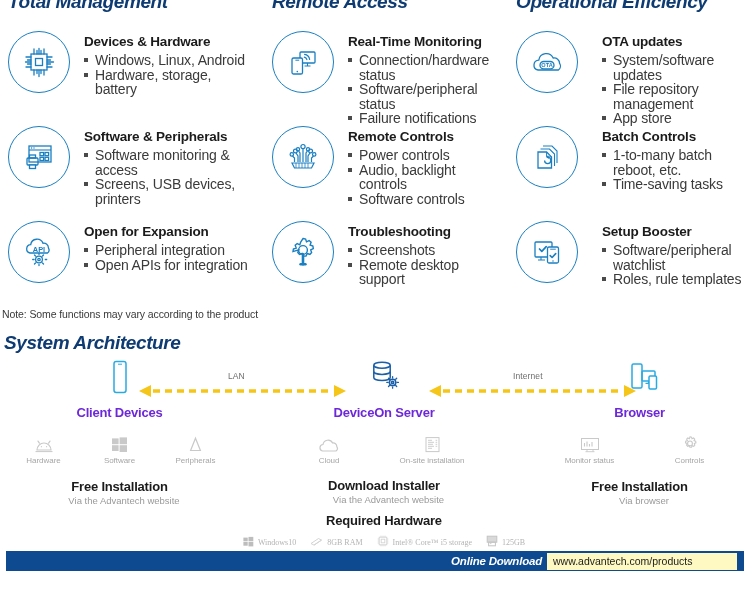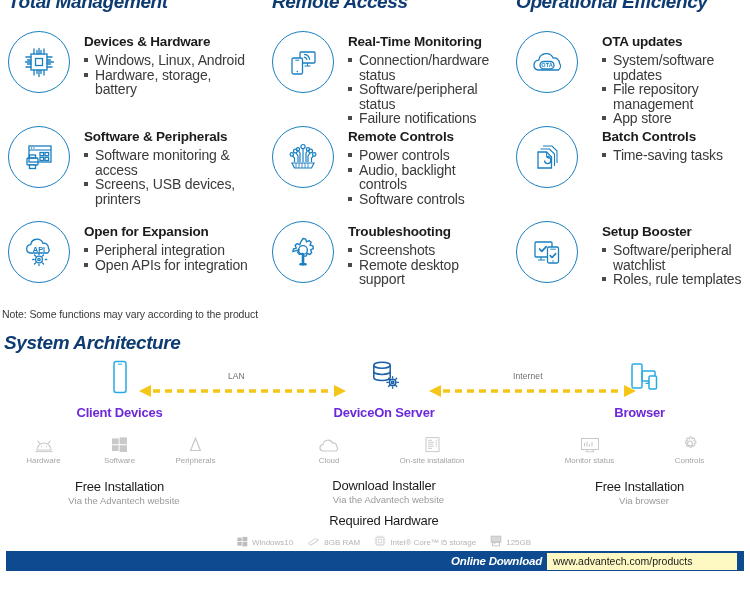--- a/index.html
+++ b/index.html
@@ -107,35 +107,35 @@
 
   .subicons { display: flex; justify-content: center; margin-top: 11px; }
   .subicon { text-align: center; }
   .subicon .glyph { height: 22px; display:flex; align-items:flex-end; justify-content:center; }
   .subicon .lbl {
     font-size: 8px; color: #a6a6a6; margin-top: 3px; white-space: nowrap;
     letter-spacing: -0.05px;
   }
 
   .blk-title {
-    font-size: 13px; font-weight: normal; color: #1b1b1b;
+    font-size: 13px; font-weight: bold; color: #1b1b1b;
     text-align: center; letter-spacing: -0.2px;
   }
   .blk-sub {
     font-size: 9.5px; color: #9a9a9a; text-align: center; margin-top: 1px; padding-left: 9px;
   }
 
   .arrow-label {
     position: absolute;
     font-size: 8.5px;
     color: #6e6e6e;
     letter-spacing: 0.1px;
   }
 
-  .reqrow { display: flex; justify-content: center; align-items: center; margin-top: 5px; }
+  .reqrow { display: flex; justify-content: center; align-items: center; margin-top: 5px; font-family: Liberation Serif, serif; }
   .req { display: flex; align-items: center; margin: 0 7px; }
   .req .lbl { font-size: 8px; color: #b4b4b4; margin-left: 4px; white-space: nowrap; }
 
   
   .footer {
     position: absolute; left: 6px; top: 551px;
     width: 738px; height: 20px;
     background: #0d4a8f;
     display: flex; align-items: center; justify-content: flex-end;
   }
@@ -343,20 +343,21 @@
             <path d="M16.6 12v4.9h4.9" stroke-width="1"></path>
             <g transform="translate(14.6,20.4)">
               <path d="M0 0a3.1 3.1 0 1 0 3.1-3.1" stroke-width="1.25"></path>
               <path d="M3.4-4.3l-0.8 1.2 1.3 0.6" stroke-width="1.25" stroke-linecap="round" stroke-linejoin="round" fill="none"></path>
             </g>
           </svg>
         </div>
         <div class="feature-text">
           <div class="feature-title">Batch Controls</div>
           <ul class="bullets">
+            <li>1-to-many batch reboot, etc.</li>
             <li>Time-saving tasks</li>
           </ul>
         </div>
       </div>
 
       <div class="feature">
         <div class="icon-circle">
           <svg width="34" height="34" viewBox="0 0 34 34" fill="none" stroke="#1a7fc1" stroke-width="1.3">
             <rect x="5" y="7" width="17" height="15" rx="1"></rect>
             <path d="M9.5 14l2.3 2.4 4.4-4.7" stroke-width="1.7" stroke-linecap="round" stroke-linejoin="round"></path>

